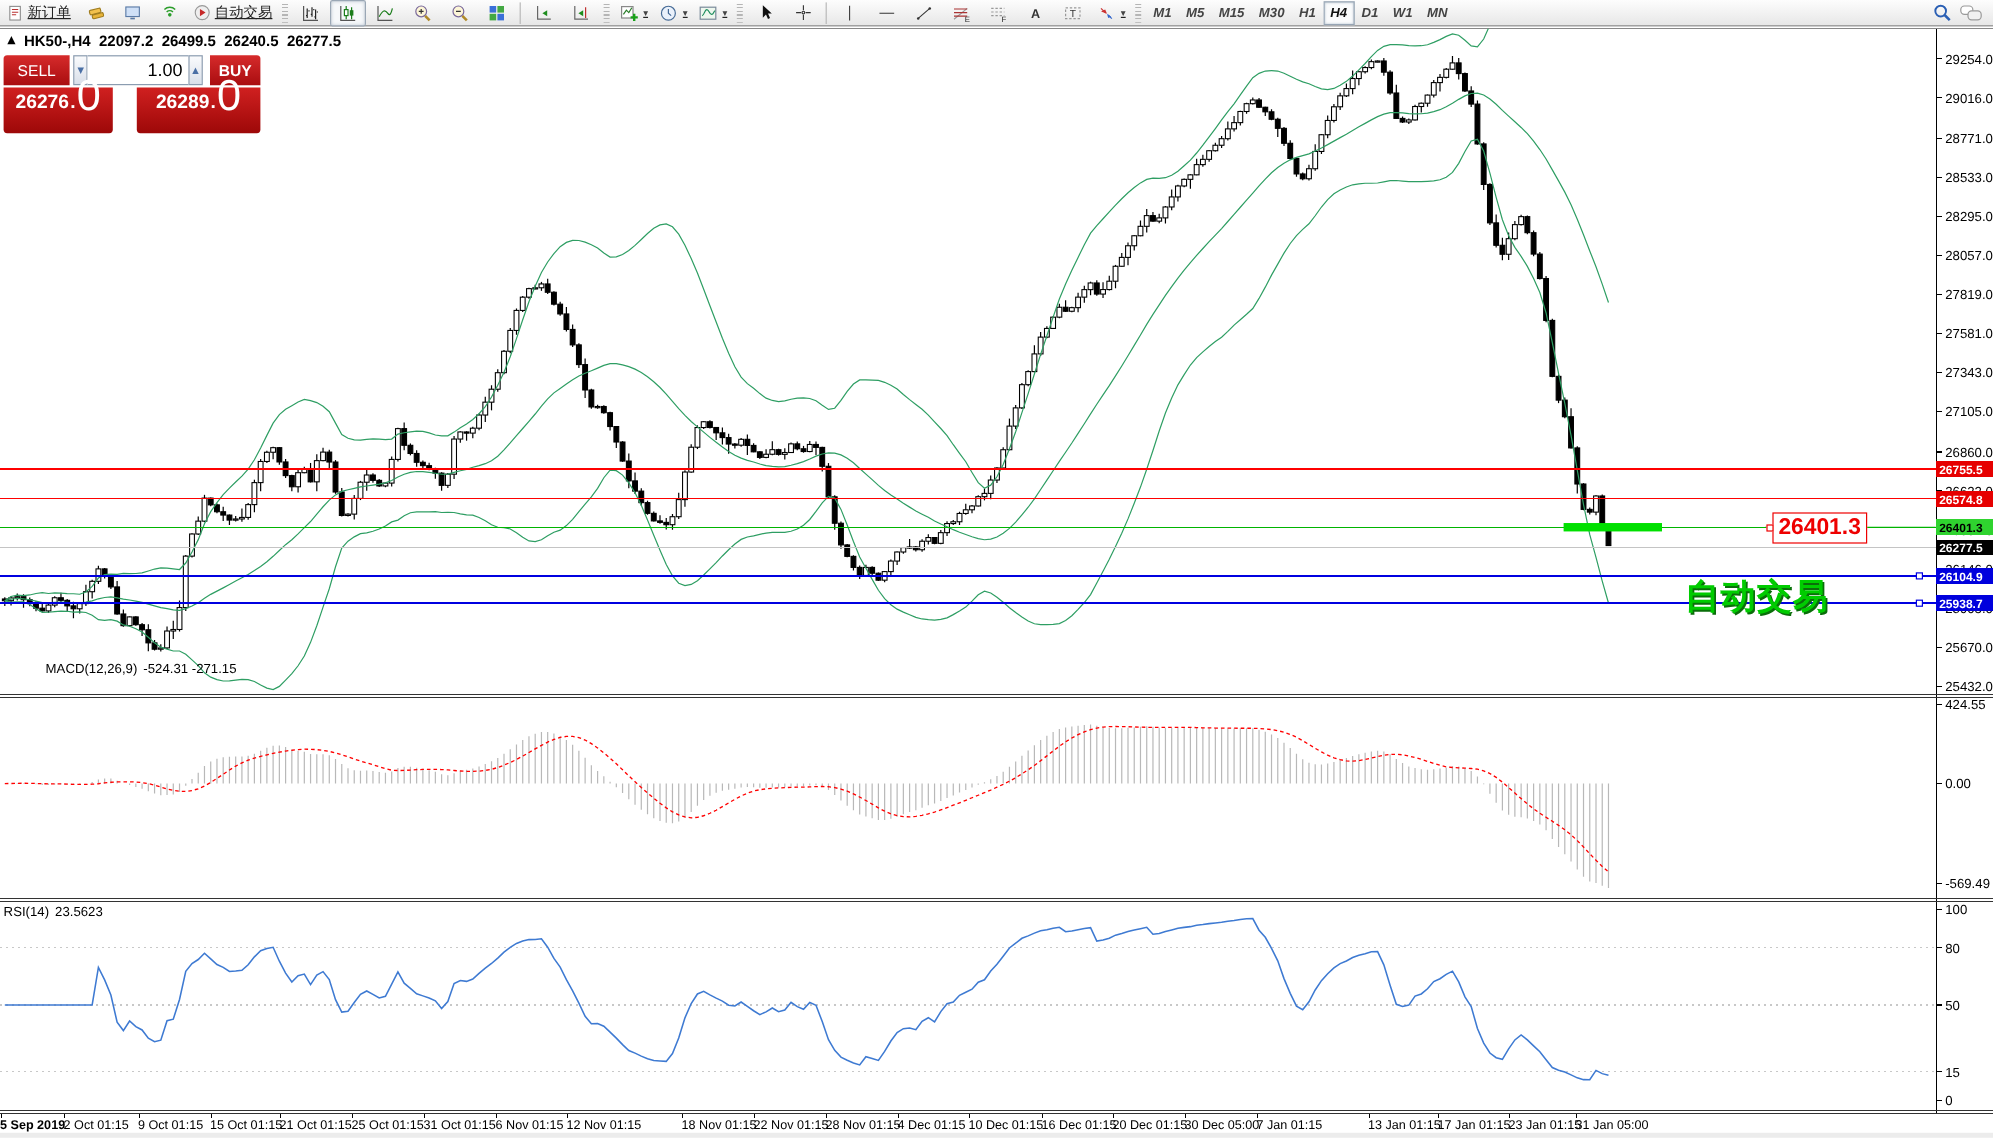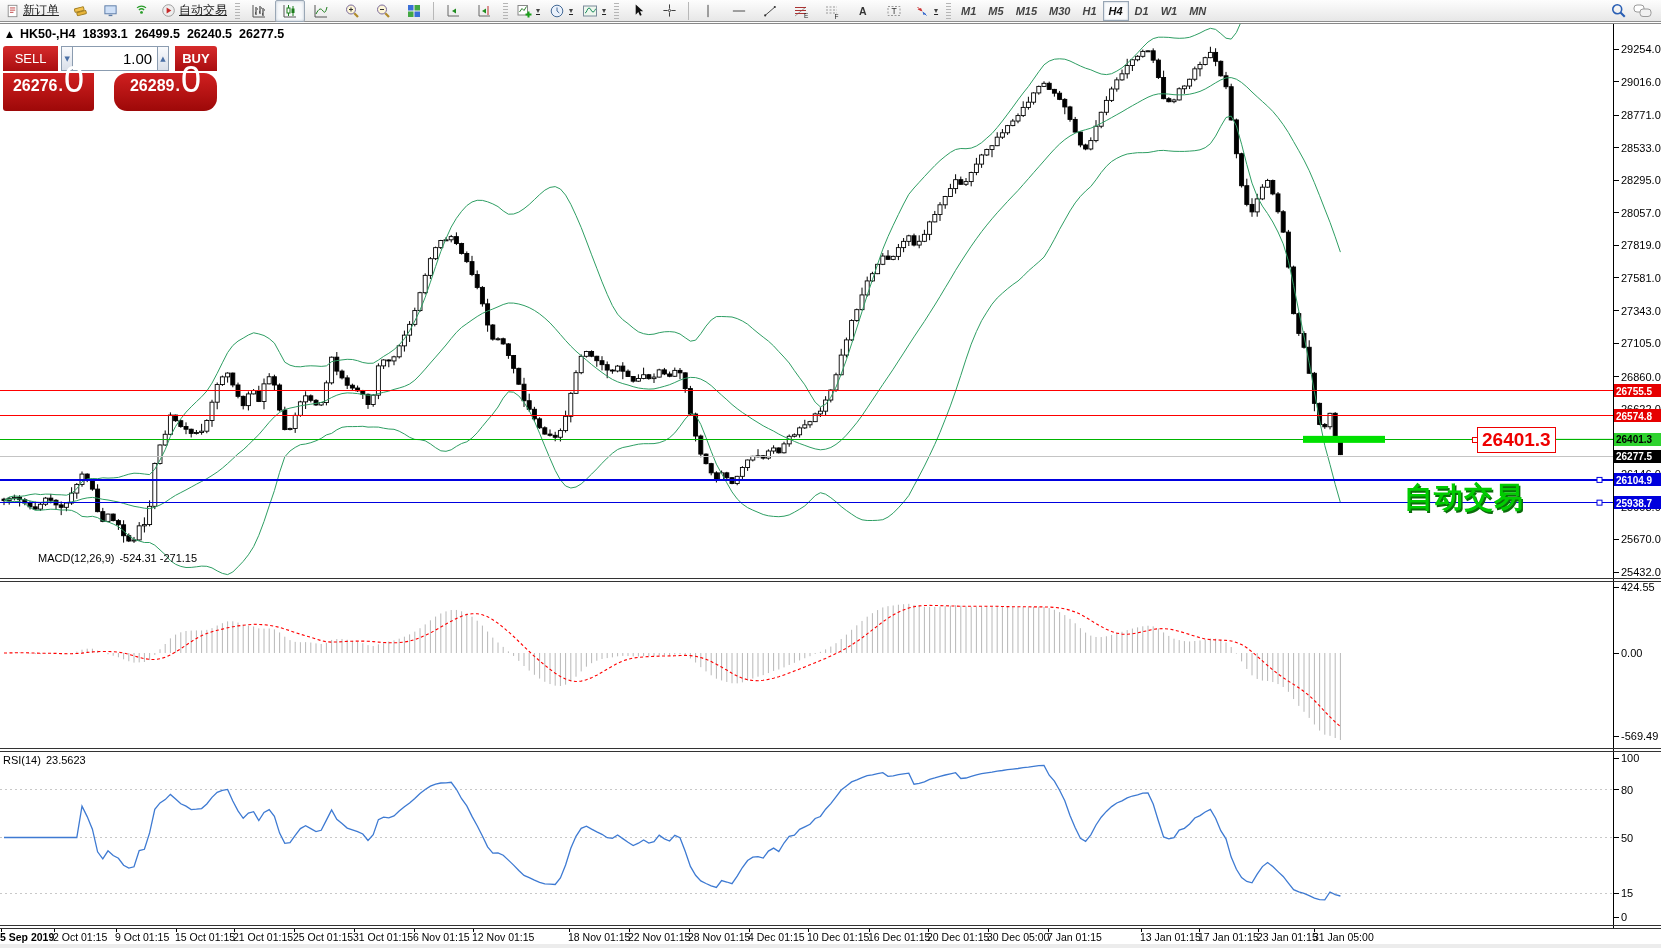--- a/index.html
+++ b/index.html
@@ -42,21 +42,21 @@
   .q-spin{width:14px;background:linear-gradient(#fafbfd,#d9dfe9);border:1px solid #8b9cb0;
     box-sizing:border-box;color:#4a6fa5;font-size:7px;display:flex;align-items:center;
     justify-content:center;font-family:"DejaVu Sans",sans-serif;}
   .q-input{width:96px;background:#fff;border-top:1px solid #8b9cb0;border-bottom:1px solid #8b9cb0;
     box-sizing:border-box;display:flex;align-items:center;justify-content:flex-end;
     padding-right:5px;font-size:15px;color:#000;padding-left:28px;}
   .q-prices{display:flex;margin-top:2px;height:38px;}
   .q-price{background:linear-gradient(#d02020,#9d0808);color:#fff;display:flex;
     align-items:flex-end;justify-content:center;padding-bottom:16px;border-radius:0 0 3px 3px;}
   .q-price.sell{width:104px;}
-  .q-price.buy{width:118px;margin-left:20px;border-radius:13px;}
+  .q-price.buy{width:118px;margin-left:20px;}
   .q-int{font-size:16px;font-weight:bold;line-height:18px;}
   .q-dot{font-size:16px;font-weight:bold;margin:0 1px;line-height:18px;}
   .q-big{font-size:36px;font-weight:400;line-height:30px;}
 
   .panel-label{position:absolute;left:3px;z-index:3;font-size:11px;color:#000;display:flex;gap:5px;}
   .macd-label{top:552px;padding-left:35px;}
   .rsi-label{top:754px;}
 
   .ann-price{position:absolute;left:1477px;top:427px;z-index:3;border:1px solid #ee0000;
     background:#fff;color:#ee0000;font-size:19px;font-weight:bold;padding:0 4px;height:24px;
@@ -1205,21 +1205,21 @@
       <text x="1257" y="941" font-size="10.5" fill="#000" font-weight="normal">23 Jan 01:15</text>
       <line x1="1314" y1="928.5" x2="1314" y2="932" stroke="#000" shape-rendering="crispEdges"></line>
       <text x="1313" y="941" font-size="10.5" fill="#000" font-weight="normal">31 Jan 05:00</text>
     </g>
     <rect x="0" y="944" width="1661" height="4" fill="#ececec"></rect>
   </svg>
 
 <div class="sym">
   <span class="exp">▲</span>
   <span>HK50-,H4</span>
-  <span>18393.1</span>
+  <span>22097.2</span>
   <span>26499.5</span>
   <span>26240.5</span>
   <span>26277.5</span>
 </div>
 
 <div class="quote">
   <div class="q-row">
     <div class="q-sell">SELL</div>
     <div class="q-gap"></div>
     <div class="q-spin">▼</div>

